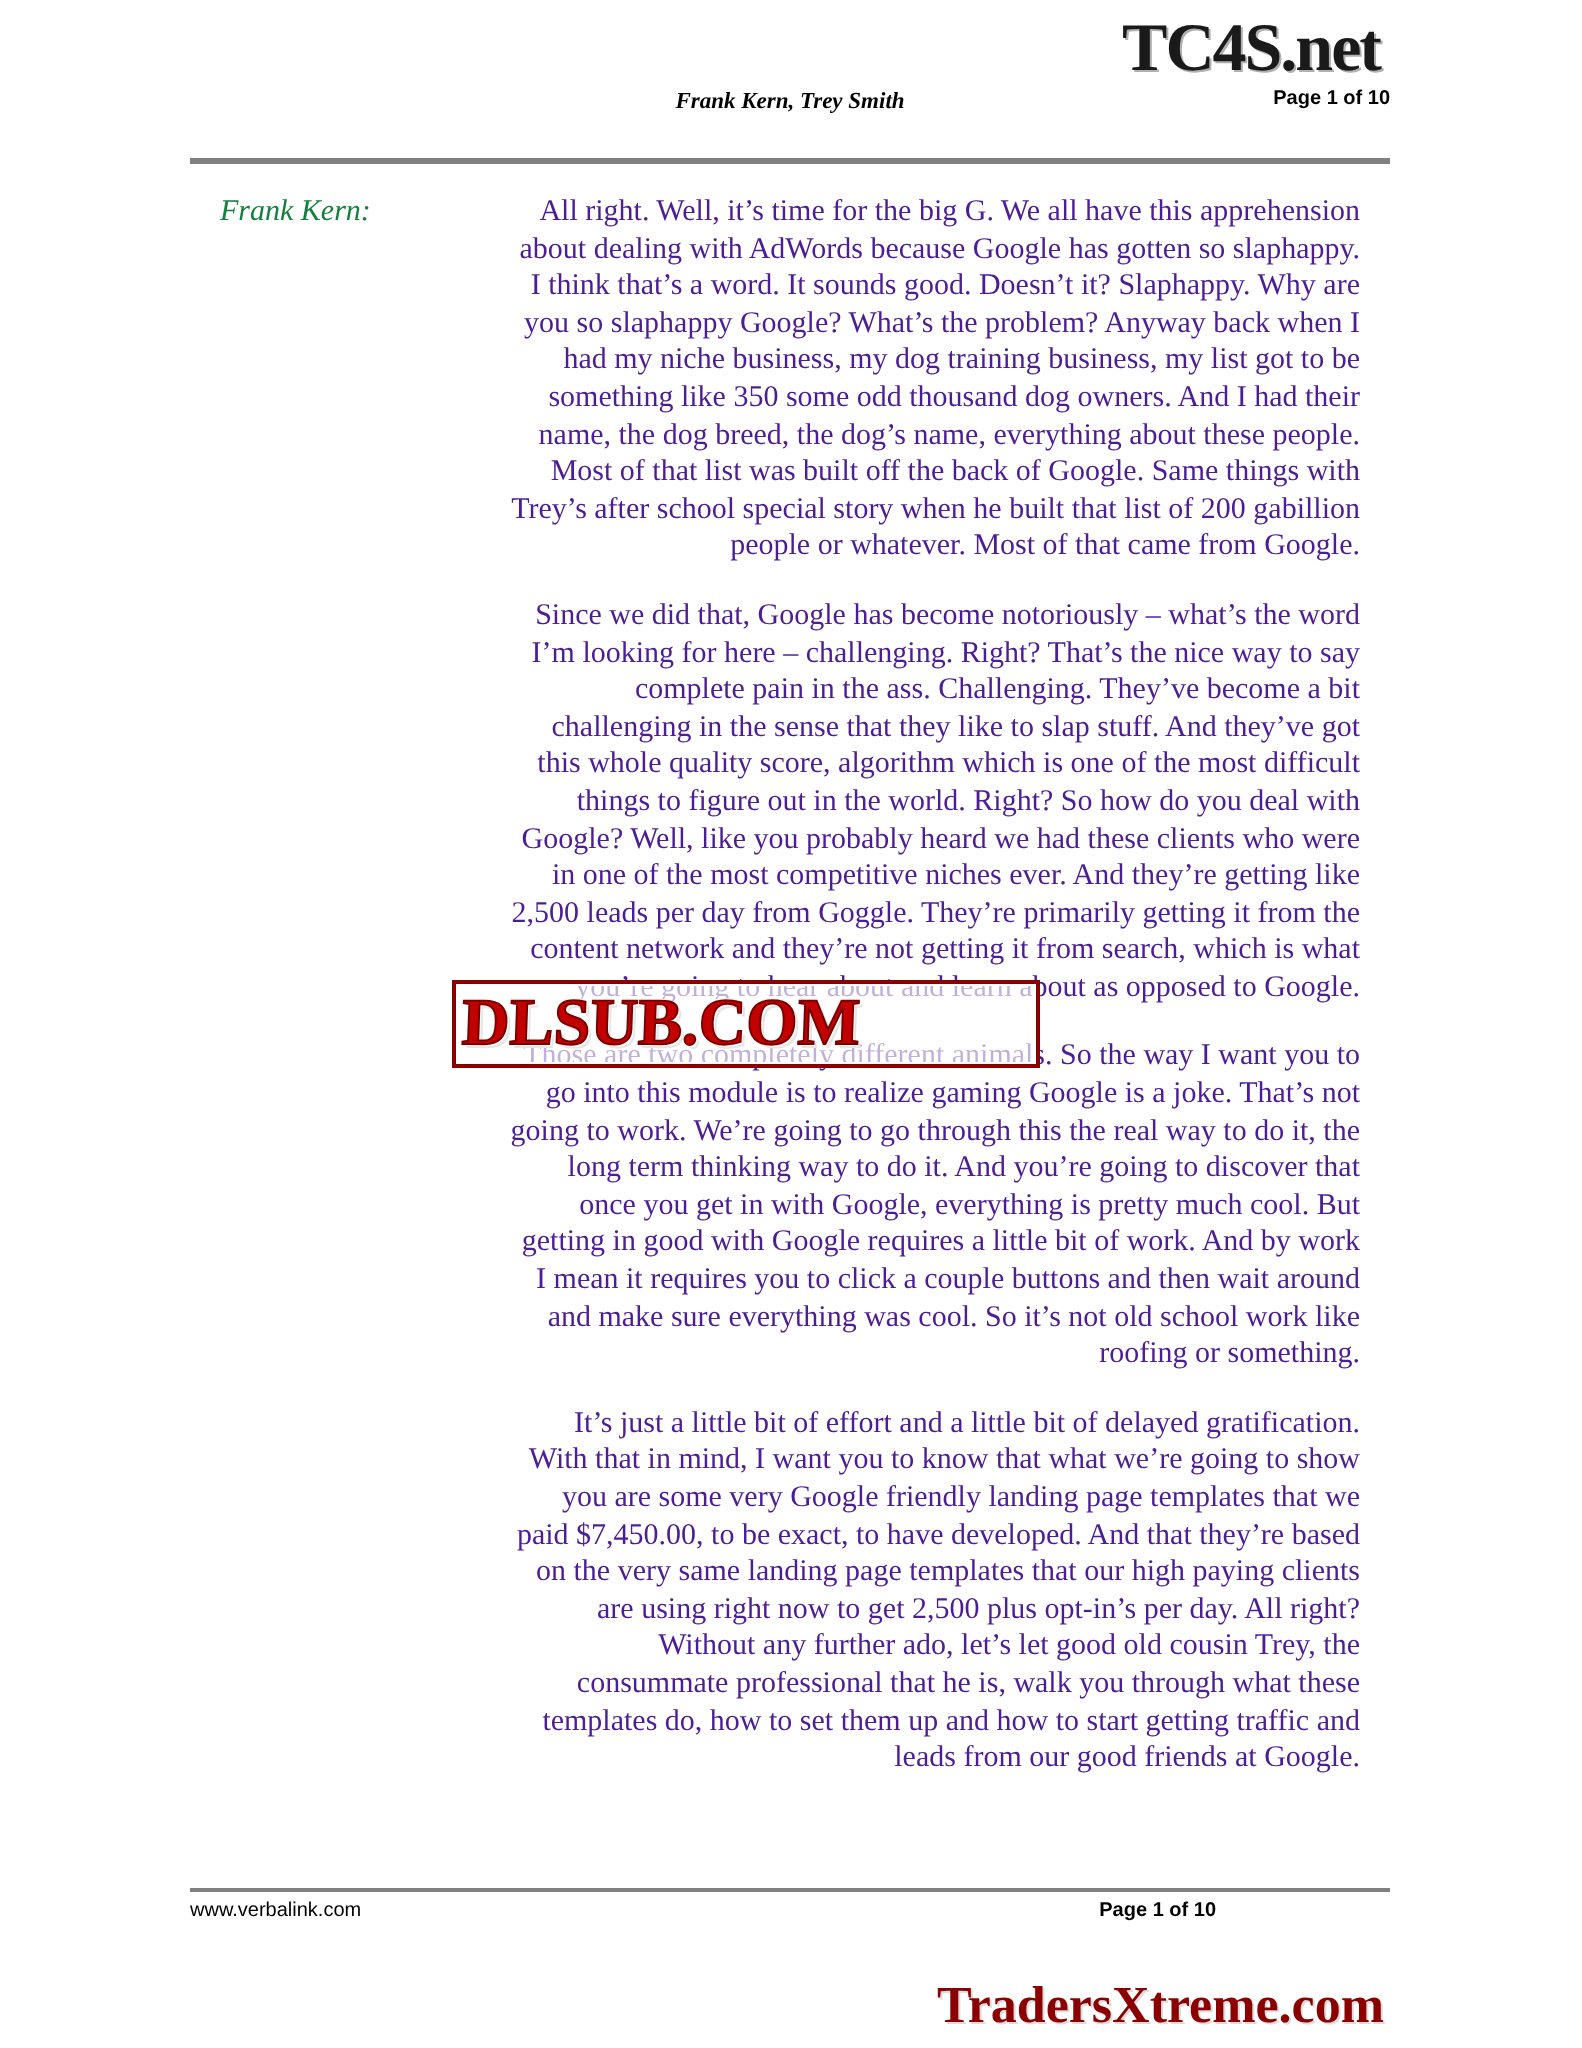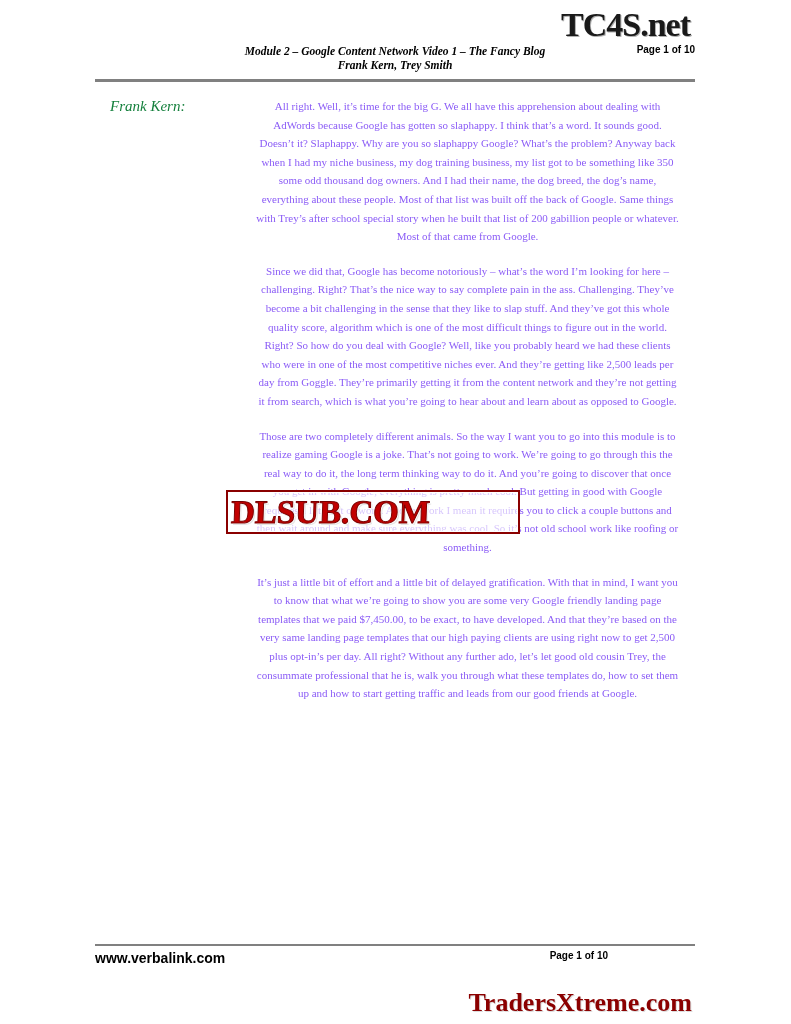--- a/index.html
+++ b/index.html
@@ -82,24 +82,24 @@
   }
   .transcript {
     position: absolute;
     left: 255px;
     top: 97px;
     width: 425px;
   }
   .transcript p {
     margin: 0 0 16px 0;
     font-family: "Liberation Serif", serif;
-    font-size: 11px;
+    font-size: 15px;
     line-height: 18.6px;
-    color: #8b5cf6;
-    text-align: center;
+    color: #4c1d95;
+    text-align: right;
   }
 
   
   .dlsub {
     position: absolute;
     left: 231px;
     top: 494px;
     font-family: "Liberation Serif", serif;
     font-weight: bold;
     font-size: 33px;
@@ -130,22 +130,22 @@
     top: 944px;
     width: 600px;
     height: 2px;
     background: #808080;
   }
   .footer-left {
     position: absolute;
     left: 95px;
     top: 950px;
     font-family: "Liberation Sans", sans-serif;
-    font-weight: bold;
-    font-size: 14px;
+    font-weight: normal;
+    font-size: 10px;
     color: #000;
   }
   .footer-right {
     position: absolute;
     right: 96px;
     top: 950px;
     font-family: "Liberation Sans", sans-serif;
     font-weight: bold;
     font-size: 10px;
     color: #000;
@@ -165,21 +165,20 @@
 </style>
 </head>
 <body>
 
 <div class="page">
 
   <div class="tc4s">TC4S.net</div>
 
   <div class="header">
     <div class="header-center">
-      <div>Module 2 – Google Content Network Video 1 – The Fancy Blog</div>
       <div>Frank Kern, Trey Smith</div>
     </div>
     <div class="header-page">Page 1 of 10</div>
   </div>
 
   <div class="rule-top"></div>
 
   <div class="speaker">Frank Kern:</div>
 
   <div class="transcript">

